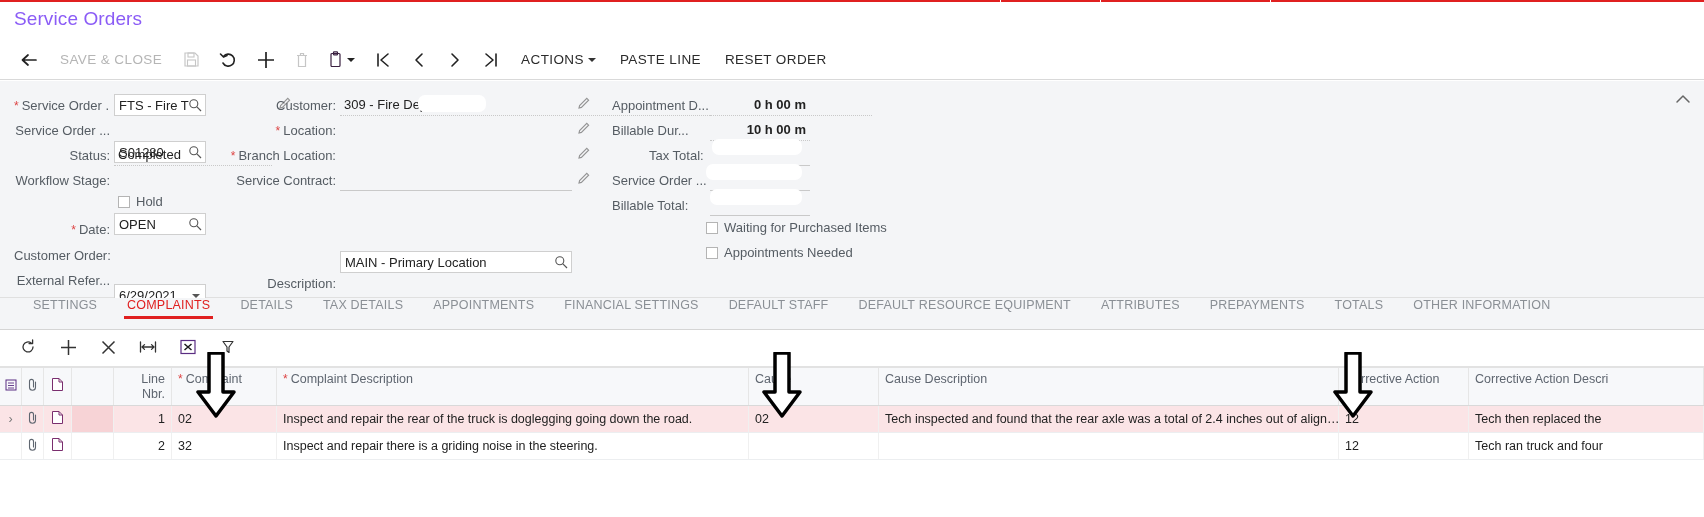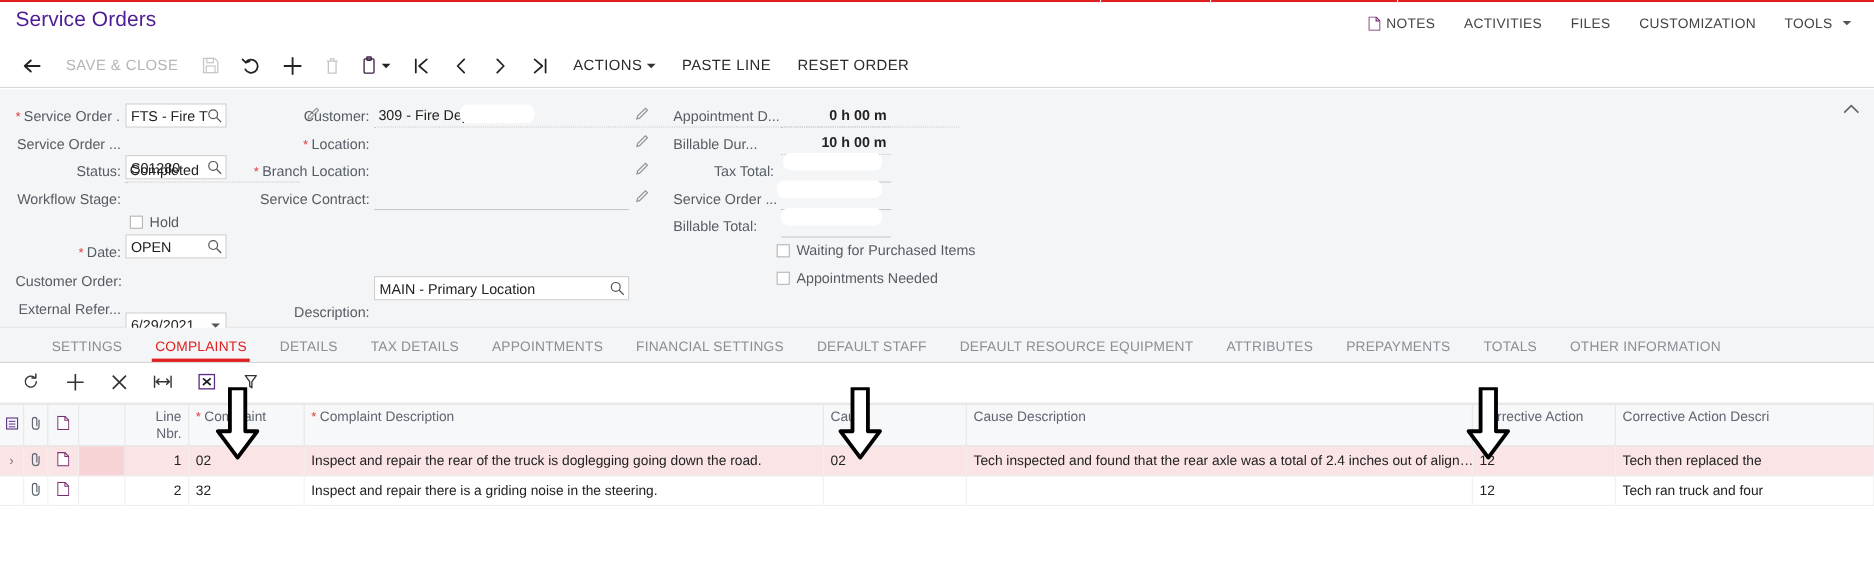--- a/index.html
+++ b/index.html
@@ -17,21 +17,21 @@
   .top-rule { position:absolute; top:0; left:0; width:1704px; height:2px; background:#e02020; }
   .top-rule .seg { position:absolute; top:0; height:2px; background:#ffffff; width:1px; }
 
   
   .page-header {
     position:absolute; top:2px; left:0; width:1704px; height:38px;
     background:#ffffff;
   }
   .page-title {
     position:absolute; left:14px; top:6px;
-    font-size:19px; color:#4c1d95; font-weight:400;
+    font-size:19px; color:#8b5cf6; font-weight:400;
     letter-spacing:.1px;
   }
   .header-actions {
     position:absolute; right:8px; top:12px;
     display:flex; align-items:center; gap:0px;
   }
   .hdr-item {
     font-size:12.5px; color:#444; letter-spacing:.3px;
     padding:0 13px; cursor:pointer; white-space:nowrap;
     display:flex; align-items:center; gap:5px;
@@ -99,21 +99,21 @@
   .pencil { width:14px;height:14px; cursor:pointer; opacity:.7;}
   .cbx { display:flex; align-items:center; gap:6px; cursor:pointer;}
   .cbx .box { width:12px;height:12px;border:1px solid #b4b4b4;background:#fff;}
   .cbx .txt { font-size:13px;color:#555c63; white-space:nowrap;}
   .redact { position:absolute; background:#ffffff; border-radius:7px; }
 
   
   .tabs {
     position:absolute; top:298px; left:0; width:1704px; height:32px;
     background:#f4f5f7; border-bottom:1px solid #d5d5d5;
-    display:flex; align-items:flex-end; padding-left:32px;
+    display:flex; align-items:flex-start; padding-left:18px;
   }
   .tab {
     font-size:12.5px; letter-spacing:.2px; color:#8a8f95;
     padding:0 15px 7px 15px; cursor:pointer; white-space:nowrap; position:relative;
   }
   .tab.active { color:#e02020; font-weight:normal; }
   .tab.active:after {
     content:""; position:absolute; left:12px; right:12px; bottom:0;
     height:3px; background:#e02020;
   }
@@ -155,49 +155,20 @@
 <body>
 
 <div class="top-rule">
   <div class="seg" style="left:1000px;"></div>
   <div class="seg" style="left:1100px;"></div>
   <div class="seg" style="left:1270px;"></div>
 </div>
 
 <div class="page-header">
   <div class="page-title">Service Orders</div>
-  <div class="header-actions">
-
-    <div class="hdr-item">
-      <span class="note-glyph">
-        <svg width="11" height="13" viewBox="0 0 11 13">
-            <path d="M0.5 0.5 H7 L10.5 4 V12.5 H0.5 Z" fill="#fff" stroke="#7a2e6e" stroke-width="1"></path>
-            <path d="M7 0.5 V4 H10.5" fill="none" stroke="#7a2e6e" stroke-width="1"></path>
-          </svg>
-      </span>
-      <span>NOTES</span>
-    </div>
-
-    <div class="hdr-item">
-      <span>ACTIVITIES</span>
-    </div>
-
-    <div class="hdr-item">
-      <span>FILES</span>
-    </div>
-
-    <div class="hdr-item">
-      <span>CUSTOMIZATION</span>
-    </div>
-
-    <div class="hdr-item">
-      <span>TOOLS</span>
-      <span class="caret"></span>
-    </div>
-  </div>
 </div>
 
 <div class="toolbar">
 
   <div class="tb-btn">
     <span>
       <svg width="18" height="16" viewBox="0 0 18 16">
           <path d="M8 3 L2.5 8 L8 13 M2.5 8 H16" fill="none" stroke="#222" stroke-width="1.7" stroke-linecap="round" stroke-linejoin="round"></path>
         </svg>
     </span>

